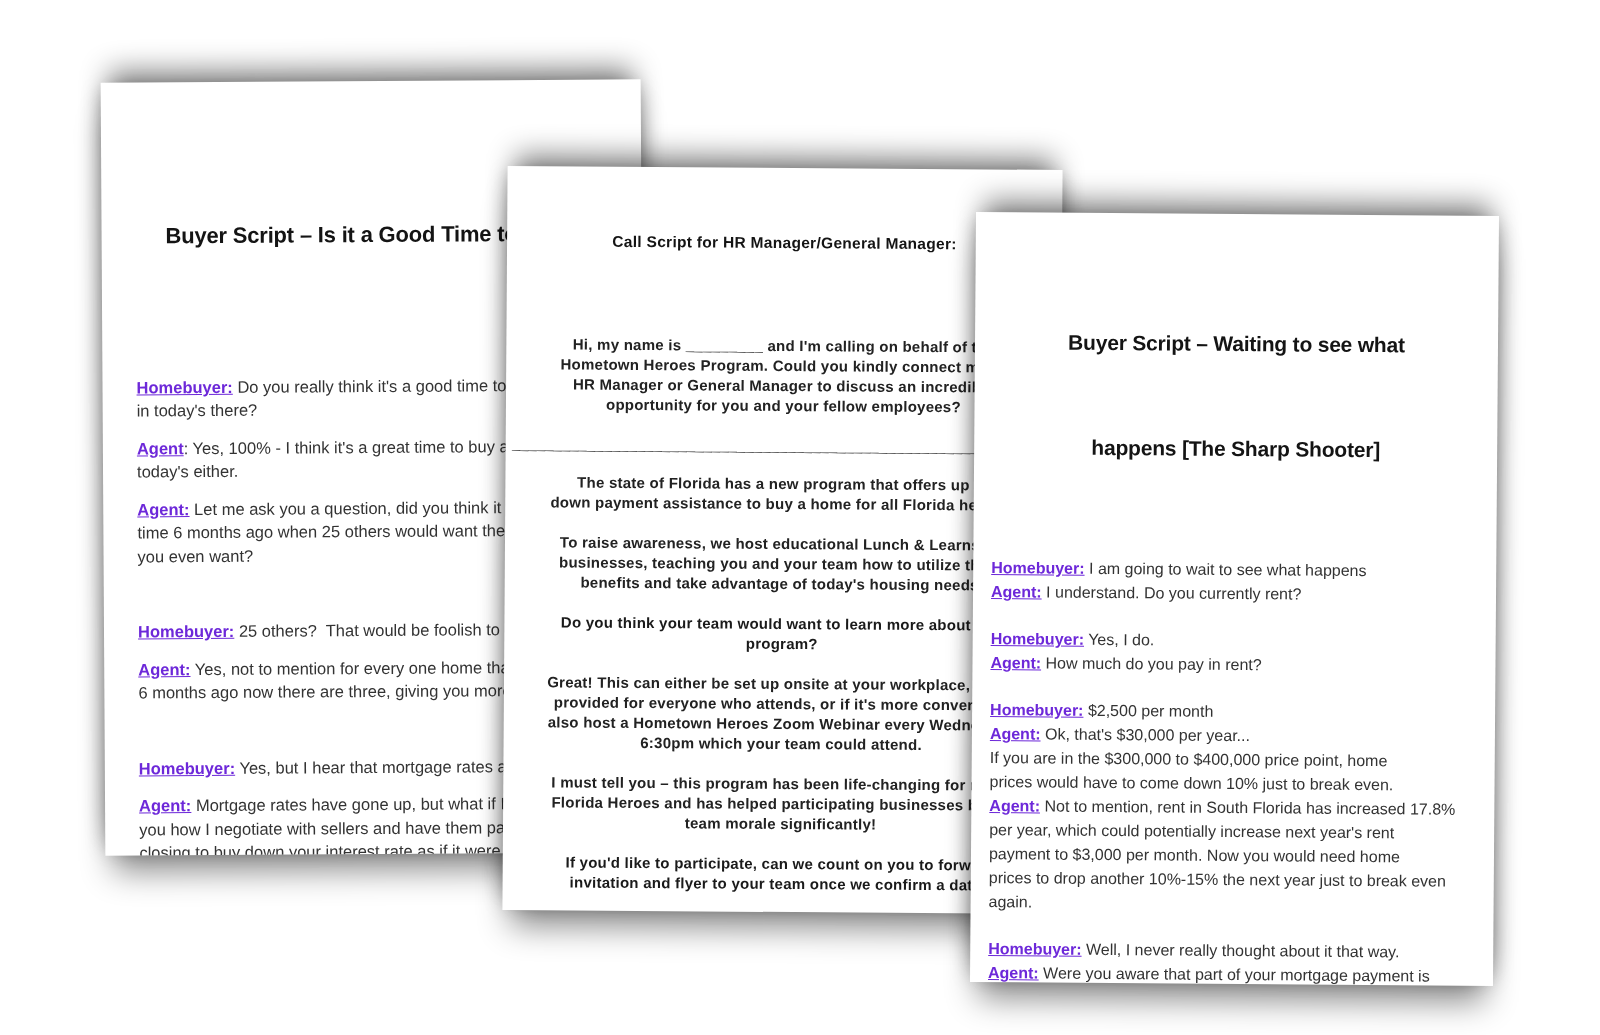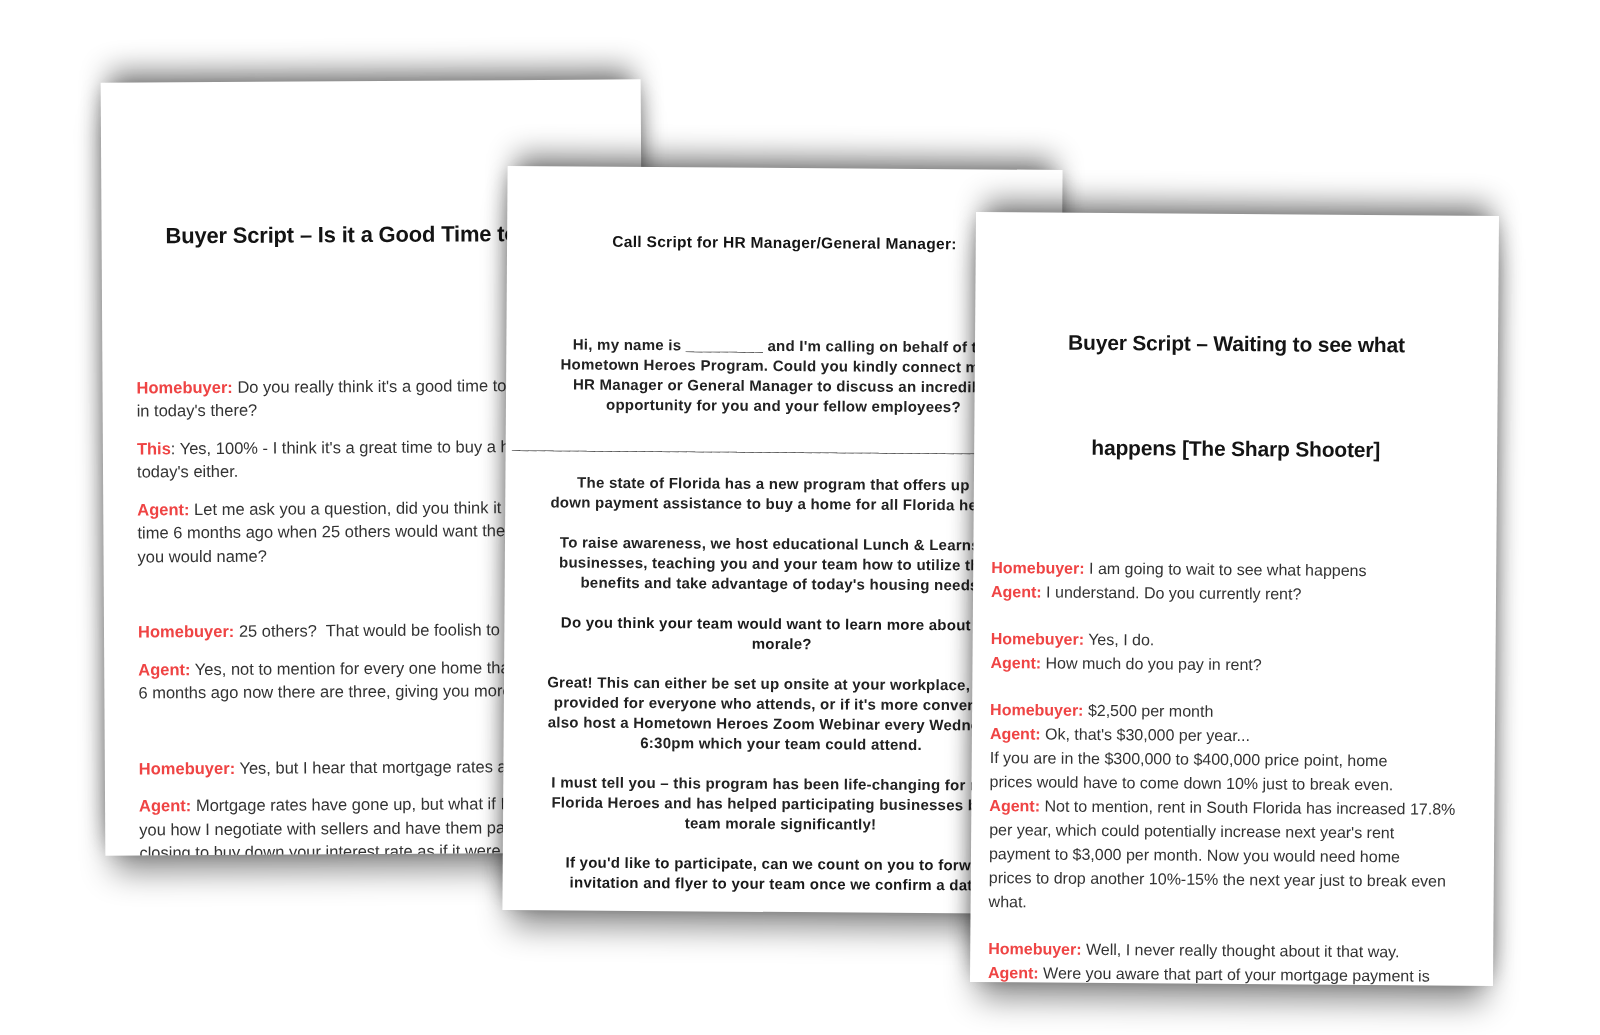--- a/index.html
+++ b/index.html
@@ -32,44 +32,44 @@
   .page-right .body{margin-top:22px;padding:0 16px 0 18px;font-size:16px;line-height:24px;}
 
   .blk{margin-top:0;}
   .page-left  .blk + .blk{margin-top:14px;}
   .page-left  .blk.lg + .blk, .page-left .blk.lgself{margin-top:52px;}
   .page-middle .blk + .blk{margin-top:20px;}
   .page-middle .blk.divider-line + .blk{margin-top:18px;}
   .page-right .blk + .blk{margin-top:23px;}
 
   .line{white-space:pre;}
-  .lbl{font-weight:700;color:#ef4444;}
+  .lbl{font-weight:700;color:#6d28d9;text-decoration:underline;}
   .blk.bold{font-weight:700;color:#1a1a1a;}
   .blk.divider-line{letter-spacing:0;font-weight:600;margin-top:14px;overflow:hidden;}
 </style>
 </head>
 <body>
 
 <article class="page page-left">
   <h1 class="title">
     <div class="title-line">Buyer Script – Is it a Good Time to Buy?</div>
   </h1>
   <div class="body">
       <div class="blk">
         <div class="line"><span class="lbl">Homebuyer:</span><span> Do you really think it's a good time to buy a home</span></div>
         <div class="line"><span>in today's there?</span></div>
       </div>
       <div class="blk">
-        <div class="line"><span class="lbl">This</span><span>: Yes, 100% - I think it's a great time to buy a home in</span></div>
+        <div class="line"><span class="lbl">Agent</span><span>: Yes, 100% - I think it's a great time to buy a home in</span></div>
         <div class="line"><span>today's either.</span></div>
       </div>
       <div class="blk">
         <div class="line"><span class="lbl">Agent:</span><span> Let me ask you a question, did you think it was a good</span></div>
         <div class="line"><span>time 6 months ago when 25 others would want the same home</span></div>
-        <div class="line"><span>you would name?</span></div>
+        <div class="line"><span>you even want?</span></div>
       </div>
       <div class="blk lgself">
         <div class="line"><span class="lbl">Homebuyer:</span><span> 25 others?  That would be foolish to buy then!</span></div>
       </div>
       <div class="blk">
         <div class="line"><span class="lbl">Agent:</span><span> Yes, not to mention for every one home that was for sale</span></div>
         <div class="line"><span>6 months ago now there are three, giving you more options.</span></div>
       </div>
       <div class="blk lgself">
         <div class="line"><span class="lbl">Homebuyer:</span><span> Yes, but I hear that mortgage rates are going up.</span></div>
@@ -100,21 +100,21 @@
         <div class="line"><span>The state of Florida has a new program that offers up to</span></div>
         <div class="line"><span>down payment assistance to buy a home for all Florida heroes!</span></div>
       </div>
       <div class="blk">
         <div class="line"><span>To raise awareness, we host educational Lunch &amp; Learns for</span></div>
         <div class="line"><span>businesses, teaching you and your team how to utilize these</span></div>
         <div class="line"><span>benefits and take advantage of today's housing needs!</span></div>
       </div>
       <div class="blk bold">
         <div class="line"><span>Do you think your team would want to learn more about this</span></div>
-        <div class="line"><span>morale?</span></div>
+        <div class="line"><span>program?</span></div>
       </div>
       <div class="blk">
         <div class="line"><span>Great! This can either be set up onsite at your workplace, lunch</span></div>
         <div class="line"><span>provided for everyone who attends, or if it's more convenient,</span></div>
         <div class="line"><span>also host a Hometown Heroes Zoom Webinar every Wednesday</span></div>
         <div class="line"><span>6:30pm which your team could attend.</span></div>
       </div>
       <div class="blk">
         <div class="line"><span>I must tell you – this program has been life-changing for many</span></div>
         <div class="line"><span>Florida Heroes and has helped participating businesses boost</span></div>
@@ -146,21 +146,21 @@
       </div>
       <div class="blk">
         <div class="line"><span class="lbl">Homebuyer:</span><span> $2,500 per month</span></div>
         <div class="line"><span class="lbl">Agent:</span><span> Ok, that's $30,000 per year...</span></div>
         <div class="line"><span>If you are in the $300,000 to $400,000 price point, home</span></div>
         <div class="line"><span>prices would have to come down 10% just to break even.</span></div>
         <div class="line"><span class="lbl">Agent:</span><span> Not to mention, rent in South Florida has increased 17.8%</span></div>
         <div class="line"><span>per year, which could potentially increase next year's rent</span></div>
         <div class="line"><span>payment to $3,000 per month. Now you would need home</span></div>
         <div class="line"><span>prices to drop another 10%-15% the next year just to break even</span></div>
-        <div class="line"><span>what.</span></div>
+        <div class="line"><span>again.</span></div>
       </div>
       <div class="blk">
         <div class="line"><span class="lbl">Homebuyer:</span><span> Well, I never really thought about it that way.</span></div>
         <div class="line"><span class="lbl">Agent:</span><span> Were you aware that part of your mortgage payment is</span></div>
         <div class="line"></div>
       </div>
     </div>
 </article>
 
 </body></html>

